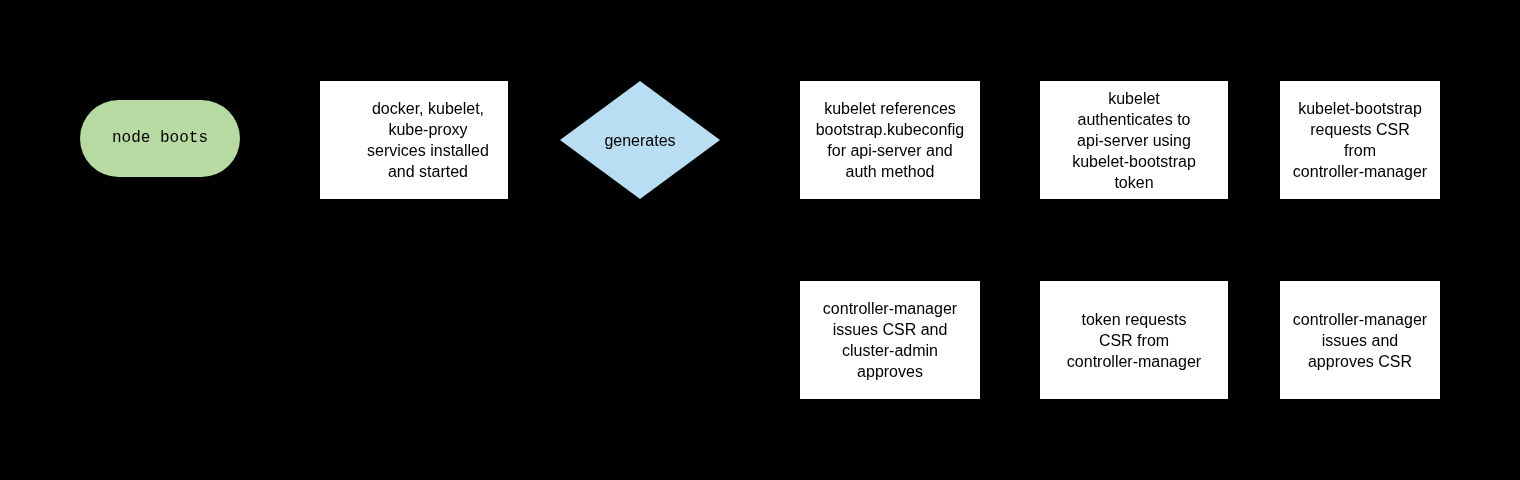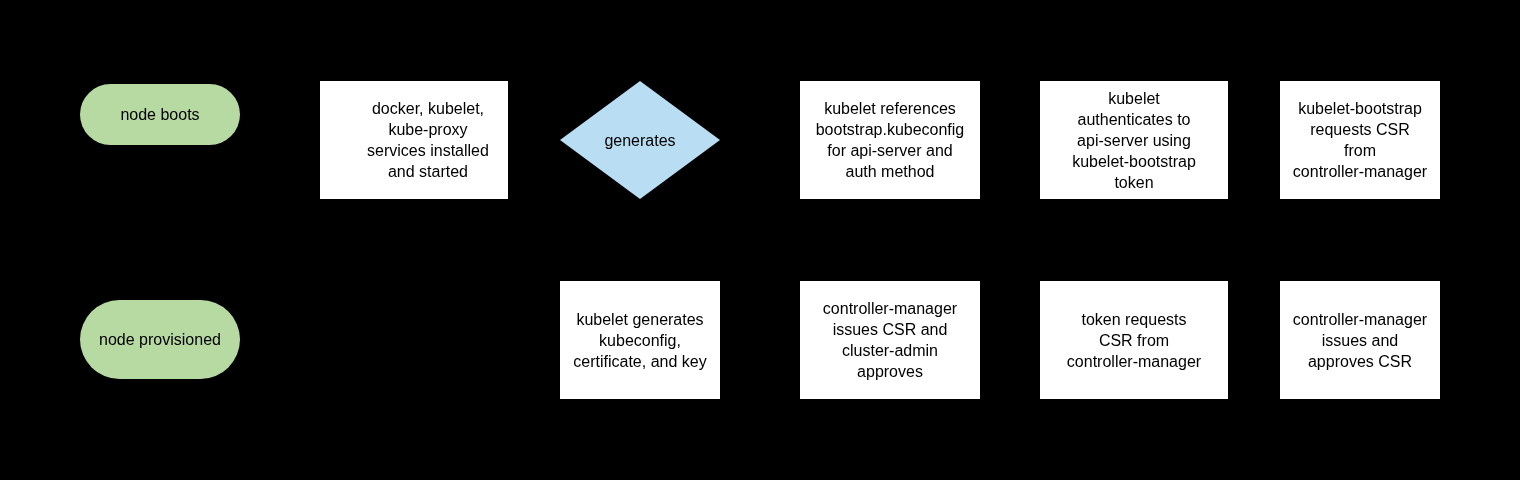--- a/index.html
+++ b/index.html
@@ -44,21 +44,21 @@
   }
   
   .r1{top:81px;height:118px;}
   .r2{top:281px;height:118px;}
   .c1{left:80px;width:160px;}
   .c2{left:320px;width:160px;padding-left:28px;}
   .c3{left:560px;width:160px;}
   .c4{left:800px;width:180px;}
   .c5{left:1040px;width:188px;}
   .c6{left:1280px;width:160px;}
-  .pill.r1{top:84px;height:61px;}
+  .pill.r1{top:100px;height:77px;font-family:Liberation Mono, monospace;}
   .pill.r2{top:300px;height:79px;}
 </style>
 </head>
 <body>
 
 <div class="canvas">
 
   <div class="node pill r1 c1">node boots</div>
 
   <div class="node box r1 c2">docker, kubelet,
@@ -77,26 +77,22 @@
 authenticates to
 api-server using
 kubelet-bootstrap
 token</div>
 
   <div class="node box r1 c6">kubelet-bootstrap
 requests CSR
 from
 controller-manager</div>
 
-  <div class="node pill r2 c1">node provisioned</div>
 
 
-  <div class="node box r2 c3">kubelet generates
-kubeconfig,
-certificate, and key</div>
 
   <div class="node box r2 c4">controller-manager
 issues CSR and
 cluster-admin
 approves</div>
 
   <div class="node box r2 c5">token requests
 CSR from
 controller-manager</div>
 

